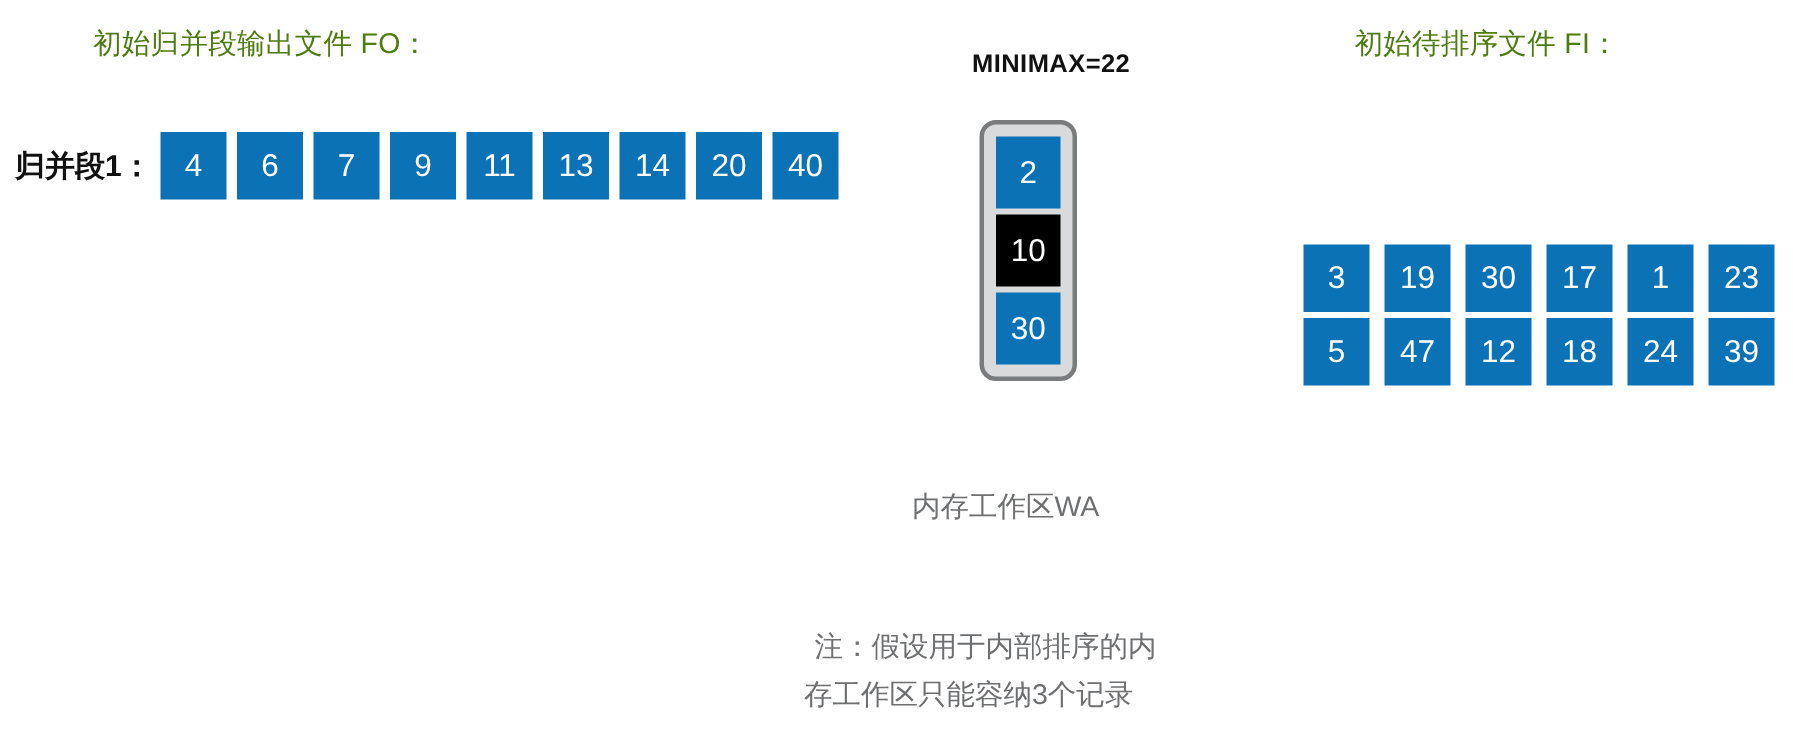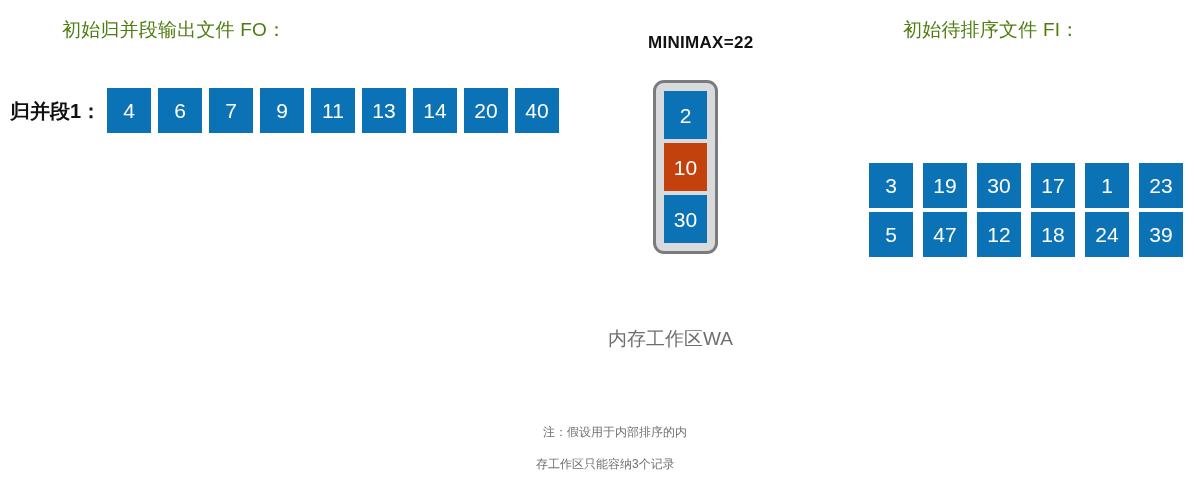--- a/index.html
+++ b/index.html
@@ -48,38 +48,38 @@
     color: #111111;
     font-weight: bold;
     font-size: 17px;
     line-height: 22px;
     white-space: nowrap;
     letter-spacing: 0.3px;
   }
 
   .note-text {
     color: #6e6f71;
-    font-size: 12px;
+    font-size: 19px;
     line-height: 32px;
     white-space: nowrap;
   }
 
   
   .cell {
     box-sizing: border-box;
     display: flex;
     align-items: center;
     justify-content: center;
     color: #ffffff;
     font-size: 21px;
     line-height: 1;
     user-select: none;
   }
   .cell.blue { background: #0b72b5; }
-  .cell.red  { background: #c2410c; }
+  .cell.red  { background: #000000; }
 
   
   #fo-run-row {
     left: 107px;
     top: 88px;
     display: flex;
     gap: 7px;
   }
   #fo-run-row .cell {
     width: 44px;

